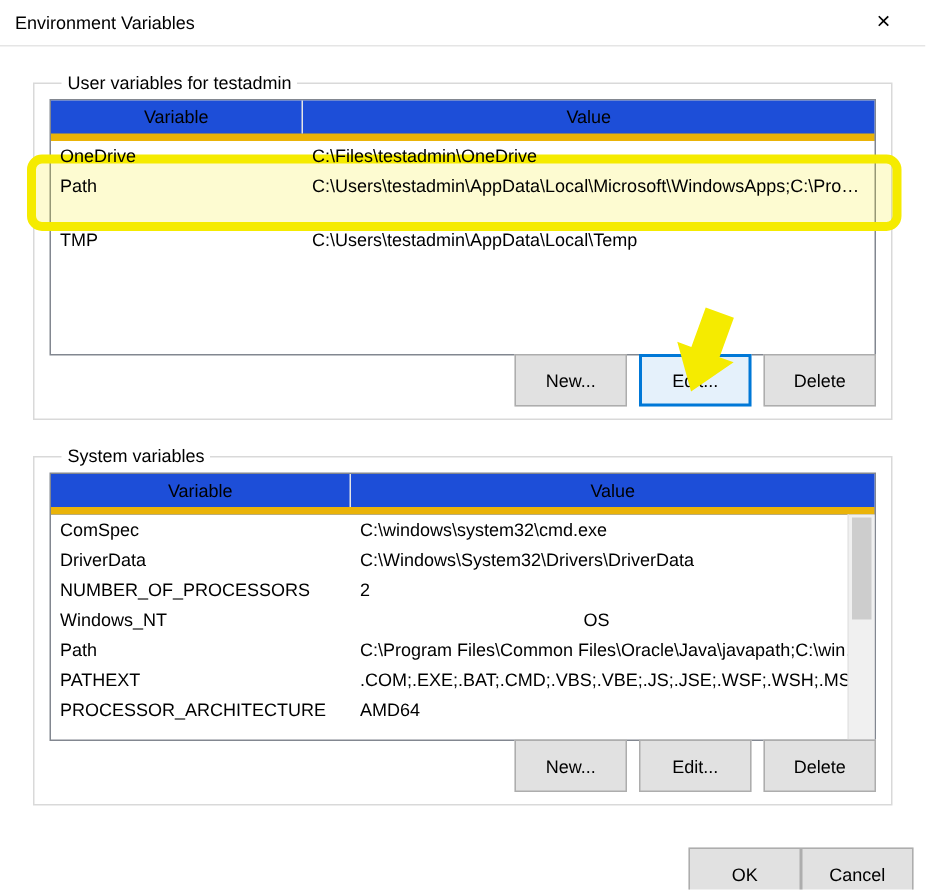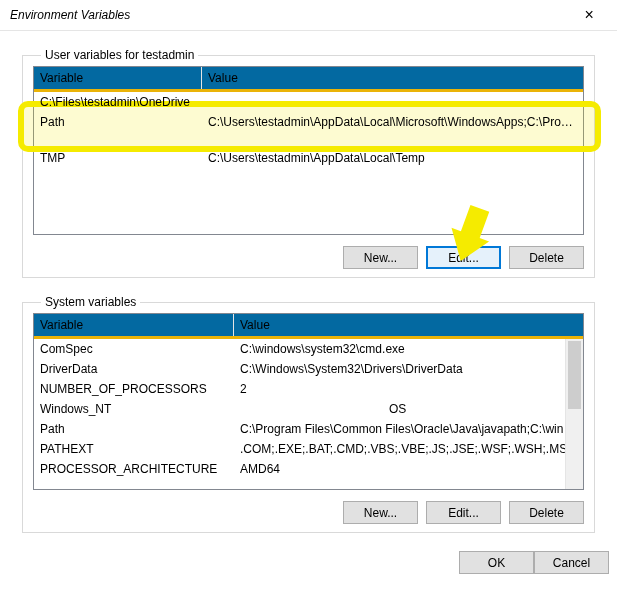--- a/index.html
+++ b/index.html
@@ -12,21 +12,20 @@
     background: #ffffff;
     color: #000000;
     overflow: hidden;
   }
   .titlebar {
     display: flex;
     align-items: center;
     height: 30px;
     padding: 0 8px 0 10px;
     border-bottom: 1px solid #e5e5e5;
-    font-style: italic;
   }
   .titlebar .title {
     flex: 1;
     font-size: 12px;
   }
   .titlebar .close {
     width: 40px;
     text-align: center;
     font-size: 16px;
     line-height: 30px;
@@ -51,22 +50,23 @@
   }
   .table {
     border: 1px solid #828790;
     width: 100%;
     box-sizing: border-box;
     background: #ffffff;
     position: relative;
   }
   .table-header {
     display: flex;
-    border-bottom: 3px solid #eab308;
-    background: #0369a1;
+    border-bottom: 5px solid #eab308;
+    background: #1d4ed8;
+    text-align: center;
   }
   .th {
     padding: 4px 6px;
     border-right: 1px solid #e5e5e5;
     font-size: 12px;
     box-sizing: border-box;
   }
   .th:last-child { border-right: none; }
   .col-var { width: 168px; flex-shrink: 0; }
   .col-val { flex: 1; min-width: 0; }
@@ -104,27 +104,28 @@
 
   .btn-row {
     position: absolute;
     right: 10px;
     bottom: 8px;
     display: flex;
     gap: 8px;
   }
   .btn {
     width: 75px;
-    height: 23px;
+    height: 35px;
     border: 1px solid #adadad;
     background: #e1e1e1;
     font-family: inherit;
     font-size: 12px;
     cursor: pointer;
     padding: 0;
+    margin-top: 10px;
   }
   .btn.focused {
     border: 2px solid #0078d7;
     background: #e5f1fb;
   }
 
   .spacer { height: 24px; }
 
   
   .scroll {
@@ -173,20 +174,21 @@
 
     <div class="table user-table" style="position:relative;">
       <div class="table-header">
         <div class="th col-var">Variable</div>
         <div class="th col-val">Value</div>
       </div>
       <div class="table-body" style="position:relative;">
         <div class="highlight" style="top:9px;"></div>
 
         <div class="row row-inside-highlight">
+          <div class="cell col-var">OneDrive</div>
           <div class="cell col-val">C:\Files\testadmin\OneDrive</div>
         </div>
         <div class="row row-inside-highlight">
           <div class="cell col-var">Path</div>
           <div class="cell col-val">C:\Users\testadmin\AppData\Local\Microsoft\WindowsApps;C:\Progr...</div>
         </div>
         <div class="row row-inside-highlight" style="margin-top:16px;">
           <div class="cell col-var" style="color:transparent;height:0;padding:0 6px;overflow:hidden;">TEMP</div>
           <div class="cell col-val" style="color:transparent;height:0;padding:0 6px;overflow:hidden;">C:\Users\testadmin\AppData\Local\Temp</div>
         </div>

